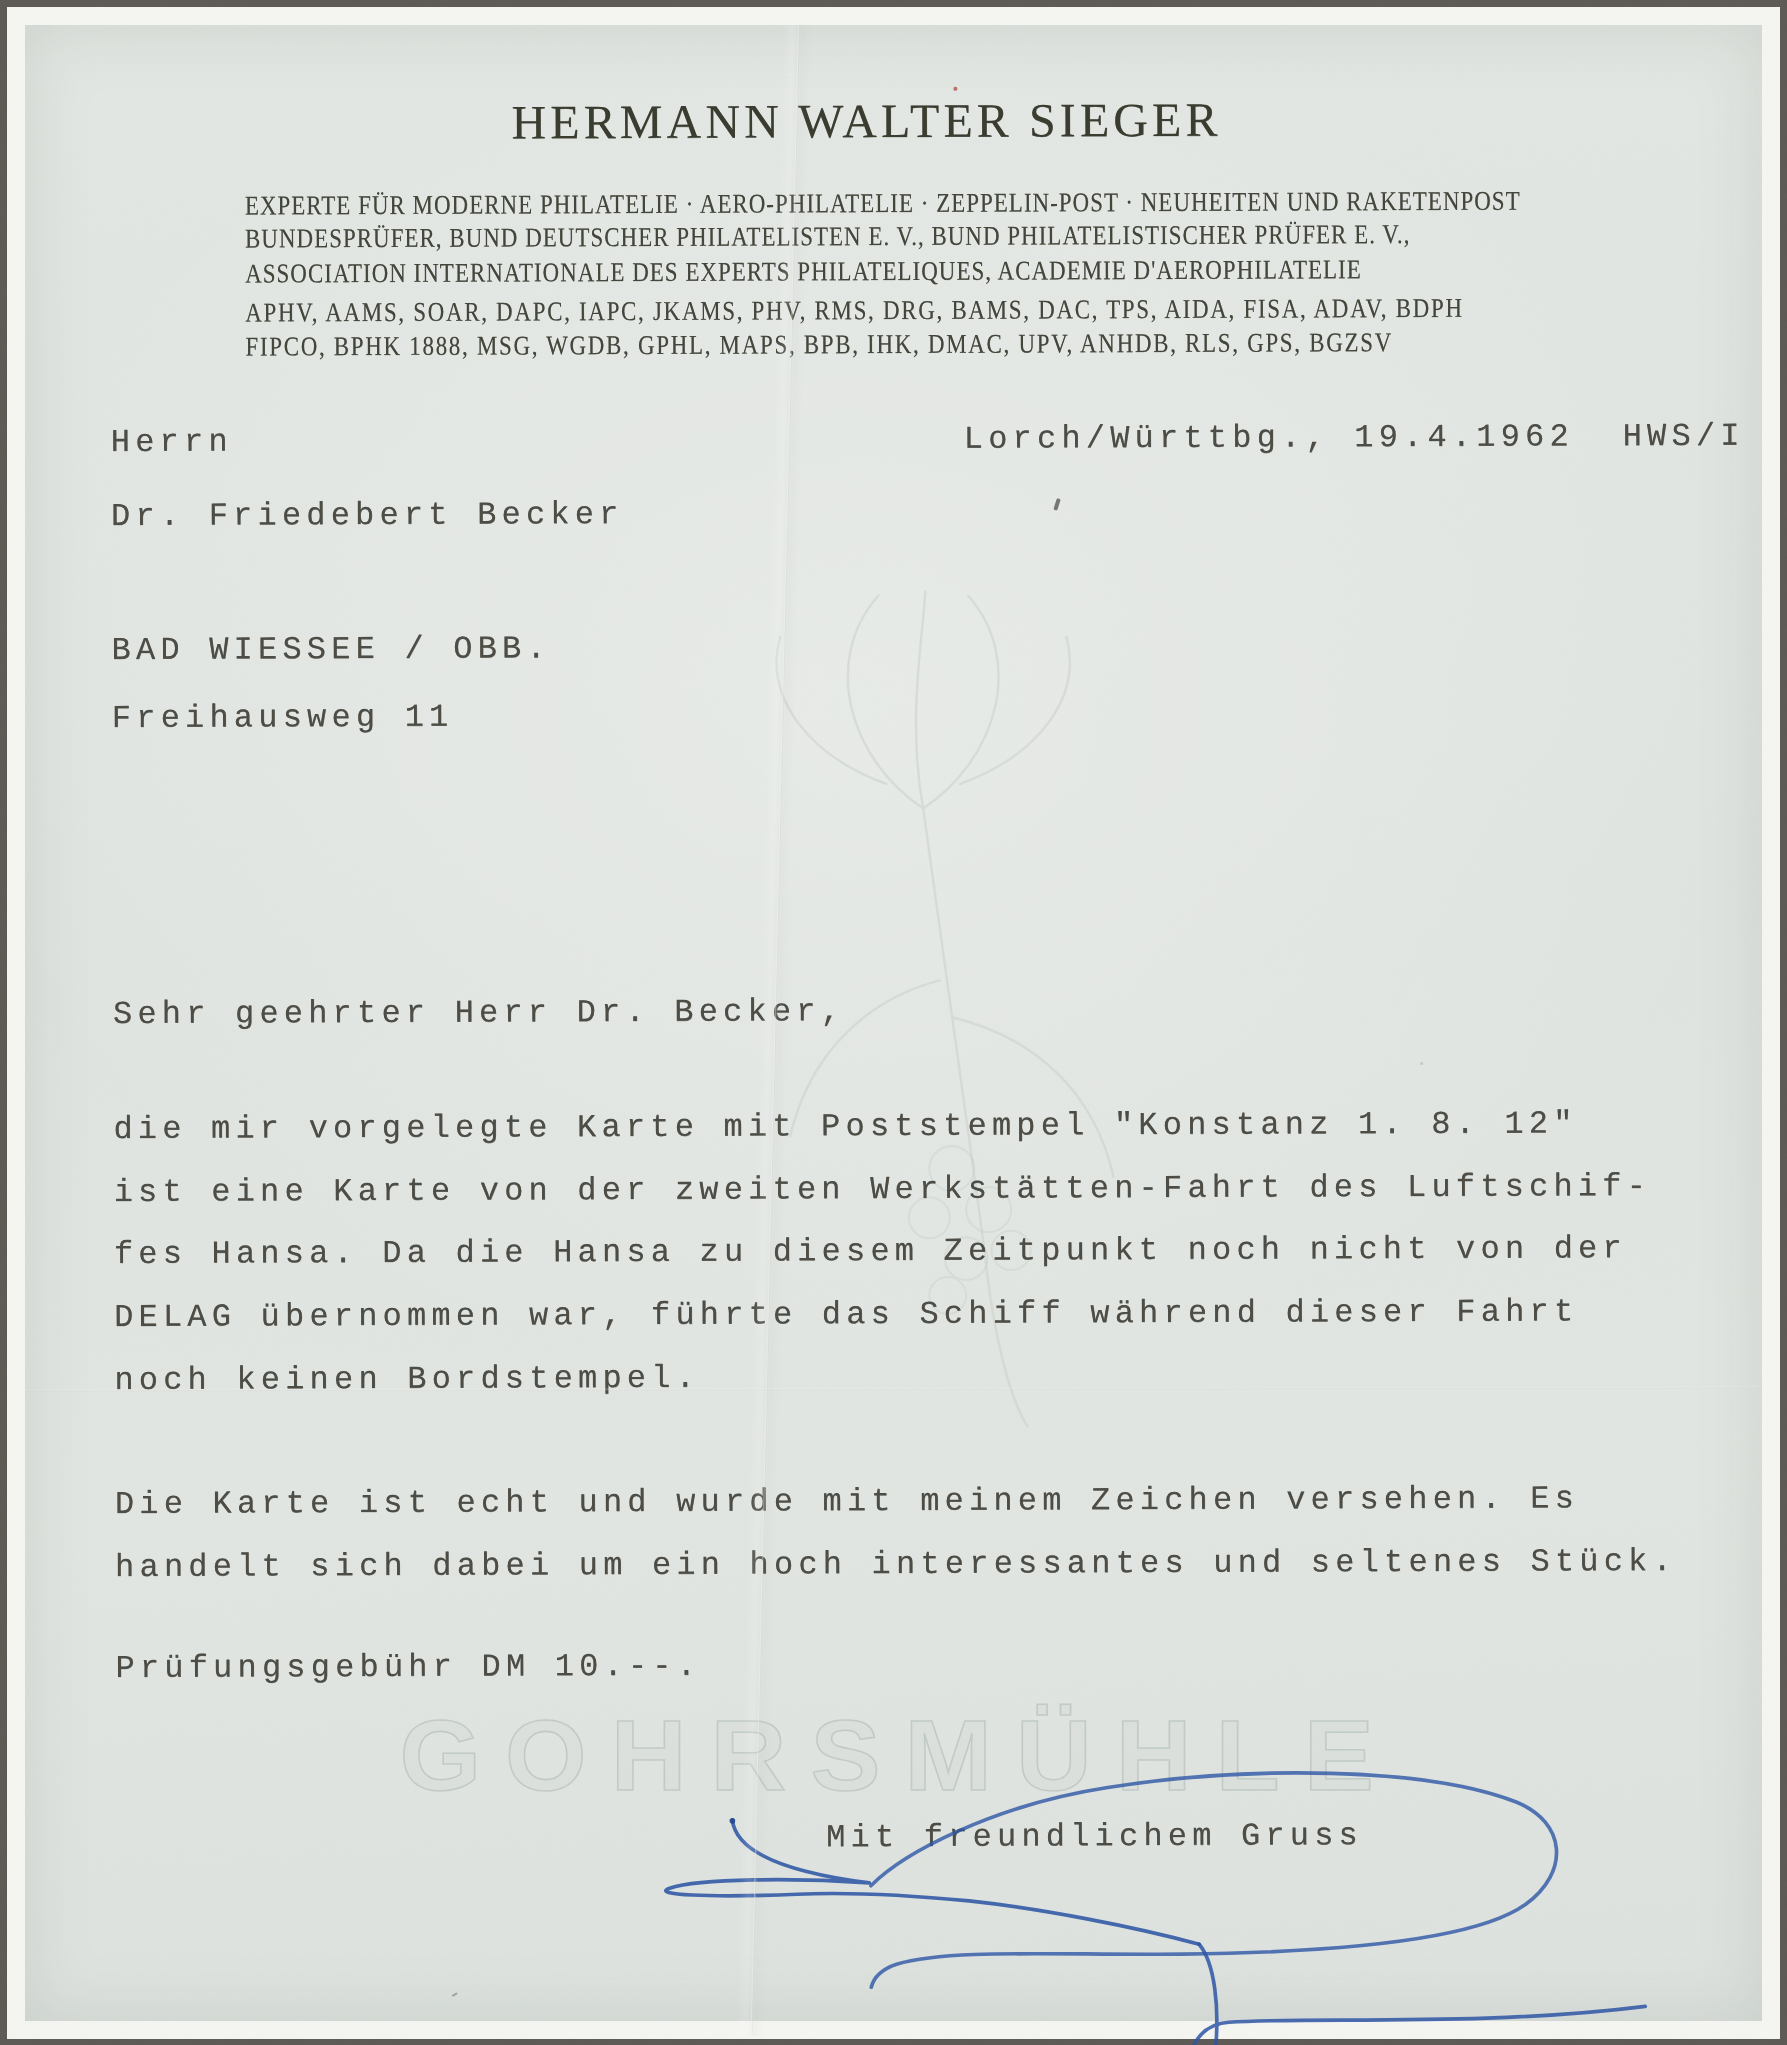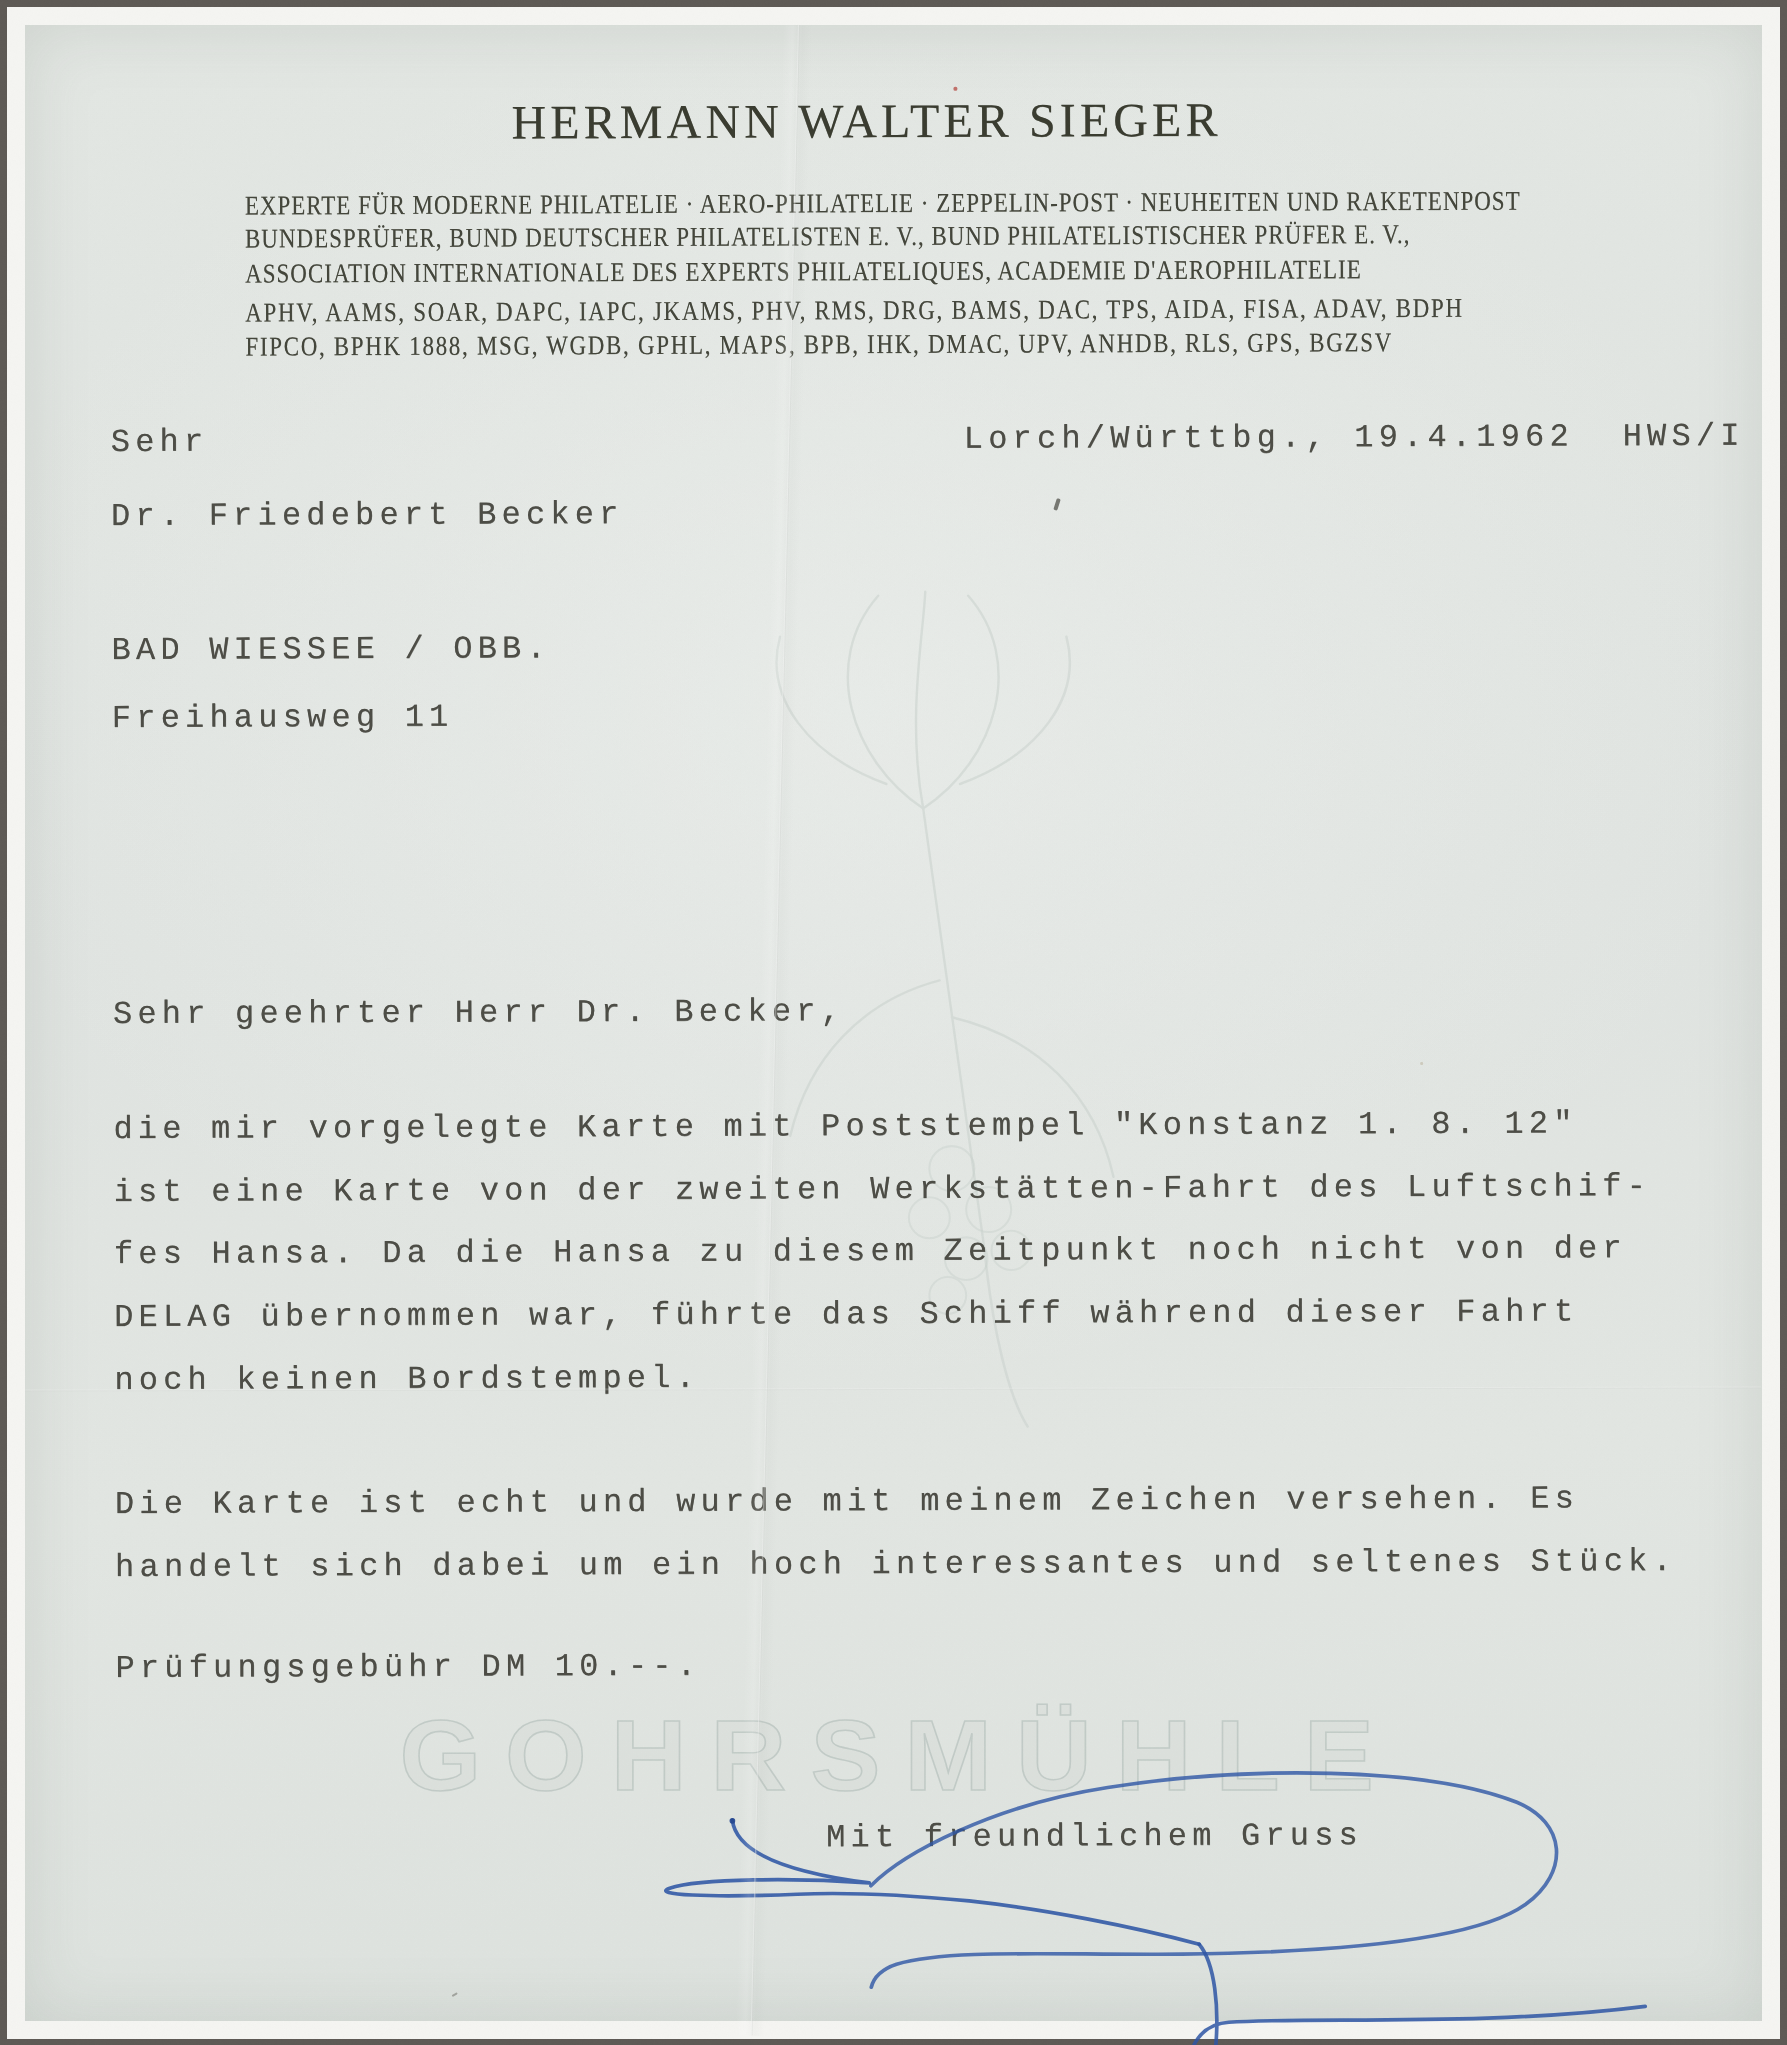--- a/index.html
+++ b/index.html
@@ -75,21 +75,21 @@
 
       <div class="content">
 
         <div class="lh-title">HERMANN WALTER SIEGER</div>
         <div class="lh-line lh-sub" style="top:165px;">EXPERTE FÜR MODERNE PHILATELIE · AERO-PHILATELIE · ZEPPELIN-POST · NEUHEITEN UND RAKETENPOST</div>
         <div class="lh-line lh-sub" style="top:198px;">BUNDESPRÜFER, BUND DEUTSCHER PHILATELISTEN E. V., BUND PHILATELISTISCHER PRÜFER E. V.,</div>
         <div class="lh-line lh-sub" style="top:233px;">ASSOCIATION INTERNATIONALE DES EXPERTS PHILATELIQUES, ACADEMIE D'AEROPHILATELIE</div>
         <div class="lh-line lh-mem" style="top:272px;">APHV, AAMS, SOAR, DAPC, IAPC, JKAMS, PHV, RMS, DRG, BAMS, DAC, TPS, AIDA, FISA, ADAV, BDPH</div>
         <div class="lh-line lh-mem" style="top:306px;">FIPCO, BPHK 1888, MSG, WGDB, GPHL, MAPS, BPB, IHK, DMAC, UPV, ANHDB, RLS, GPS, BGZSV</div>
 
-        <div class="type" style="left:88px;top:399px;">Sehr</div>
+        <div class="type" style="left:88px;top:399px;">Herrn</div>
         <div class="type" style="left:941px;top:399px;">Lorch/Württbg., 19.4.1962  HWS/I</div>
         <div class="type" style="left:88px;top:473px;">Dr. Friedebert Becker</div>
         <div class="type" style="left:88px;top:607px;">BAD WIESSEE / OBB.</div>
         <div class="type" style="left:88px;top:675px;">Freihausweg 11</div>
 
         <div class="type" style="left:88px;top:971px;">Sehr geehrter Herr Dr. Becker,</div>
 
         <div class="type" style="left:88px;top:1086px;">die mir vorgelegte Karte mit Poststempel "Konstanz 1. 8. 12"</div>
         <div class="type" style="left:88px;top:1149px;">ist eine Karte von der zweiten Werkstätten-Fahrt des Luftschif-</div>
         <div class="type" style="left:88px;top:1211px;">fes Hansa. Da die Hansa zu diesem Zeitpunkt noch nicht von der</div>

